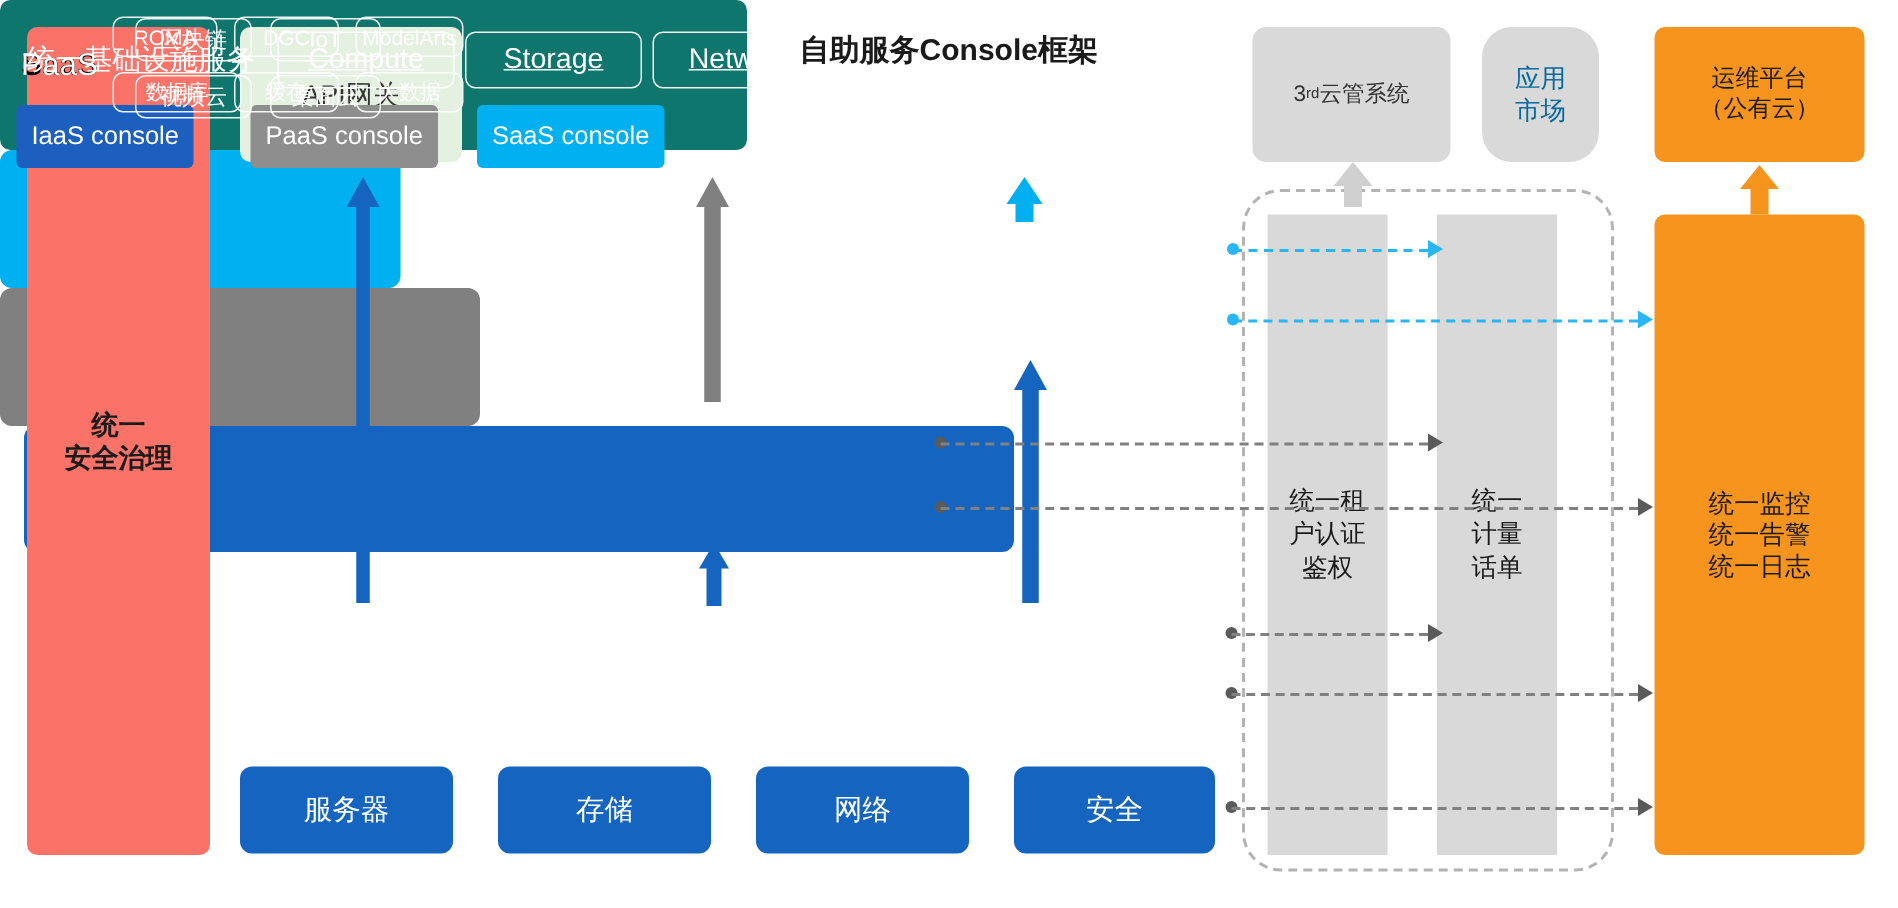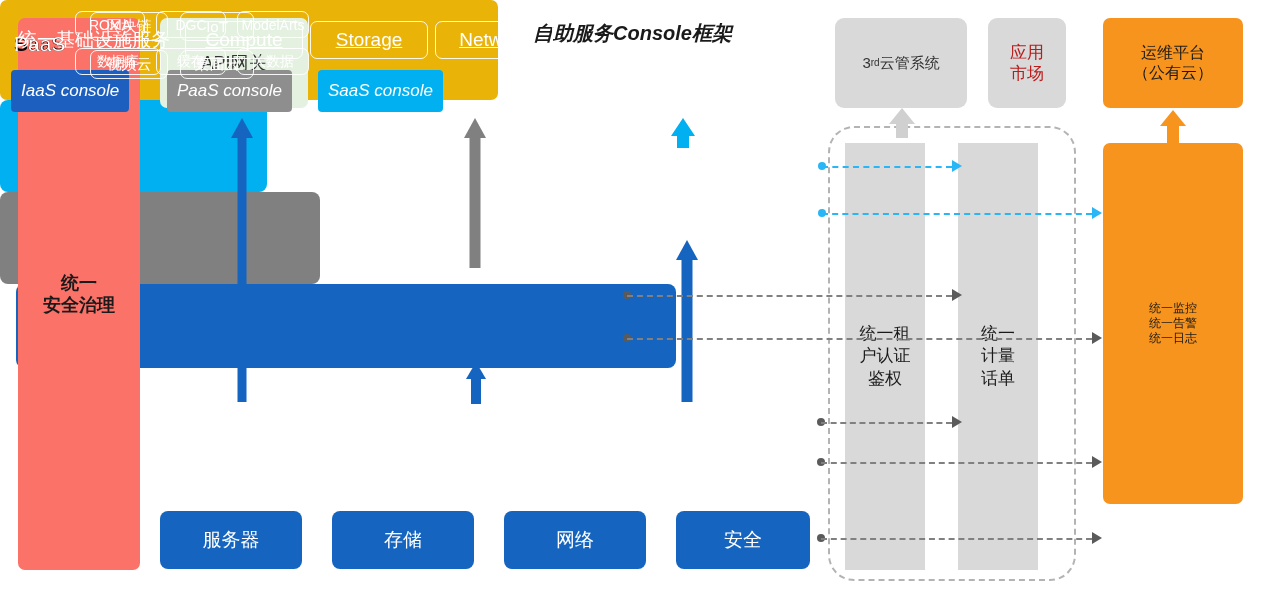--- a/index.html
+++ b/index.html
@@ -35,23 +35,22 @@
   
   #api-gw{
     left:160px; top:18px; width:148px; height:90px;
     background:#e4f1e0; border-radius:7px;
     color:#333333; font-size:18px;
   }
 
   
   #console-frame{
     left:322px; top:18px; width:498px; height:100px;
-    background:#eab308; border-radius:7px;
+    background:#0f766e; border-radius:7px;
     display:block;
-    font-style:italic;
   }
   #console-frame .frame-title{
     position:absolute; left:0; right:0; top:20px;
     text-align:center; color:#1a1a1a;
     font-size:20px; font-weight:bold;
   }
   .console-btn{
     position:absolute; top:70px; height:42px;
     border-radius:4px;
     display:flex; align-items:center; justify-content:center;
@@ -64,35 +63,35 @@
 
   
   #third-party{
     left:835px; top:18px; width:132px; height:90px;
     background:#d9d9d9; border-radius:9px;
     color:#333333; font-size:15px;
   }
   #third-party sup{ font-size:10px; vertical-align:super; }
   #app-market{
     left:988px; top:18px; width:78px; height:90px;
-    background:#d9d9d9; border-radius:9px;
-    color:#b91c1c; font-size:17px;
+    background:#d9d9d9; border-radius:20px;
+    color:#0369a1; font-size:17px;
   }
 
   
   #ops-head{
     left:1103px; top:18px; width:140px; height:90px;
     background:#f7941e; border-radius:7px;
     color:#1a1a1a; font-size:16px;
   }
   
   #ops-body{
-    left:1103px; top:143px; width:140px; height:361px;
+    left:1103px; top:143px; width:140px; height:427px;
     background:#f7941e; border-radius:7px;
-    color:#1a1a1a; font-size:12px;
+    color:#1a1a1a; font-size:17px;
   }
 
   
   #saas{
     left:553px; top:147px; width:267px; height:92px;
     background:#00b0f0; border-radius:8px;
     display:block;
   }
   #saas .tier-label{
     position:absolute; left:14px; top:32px;

